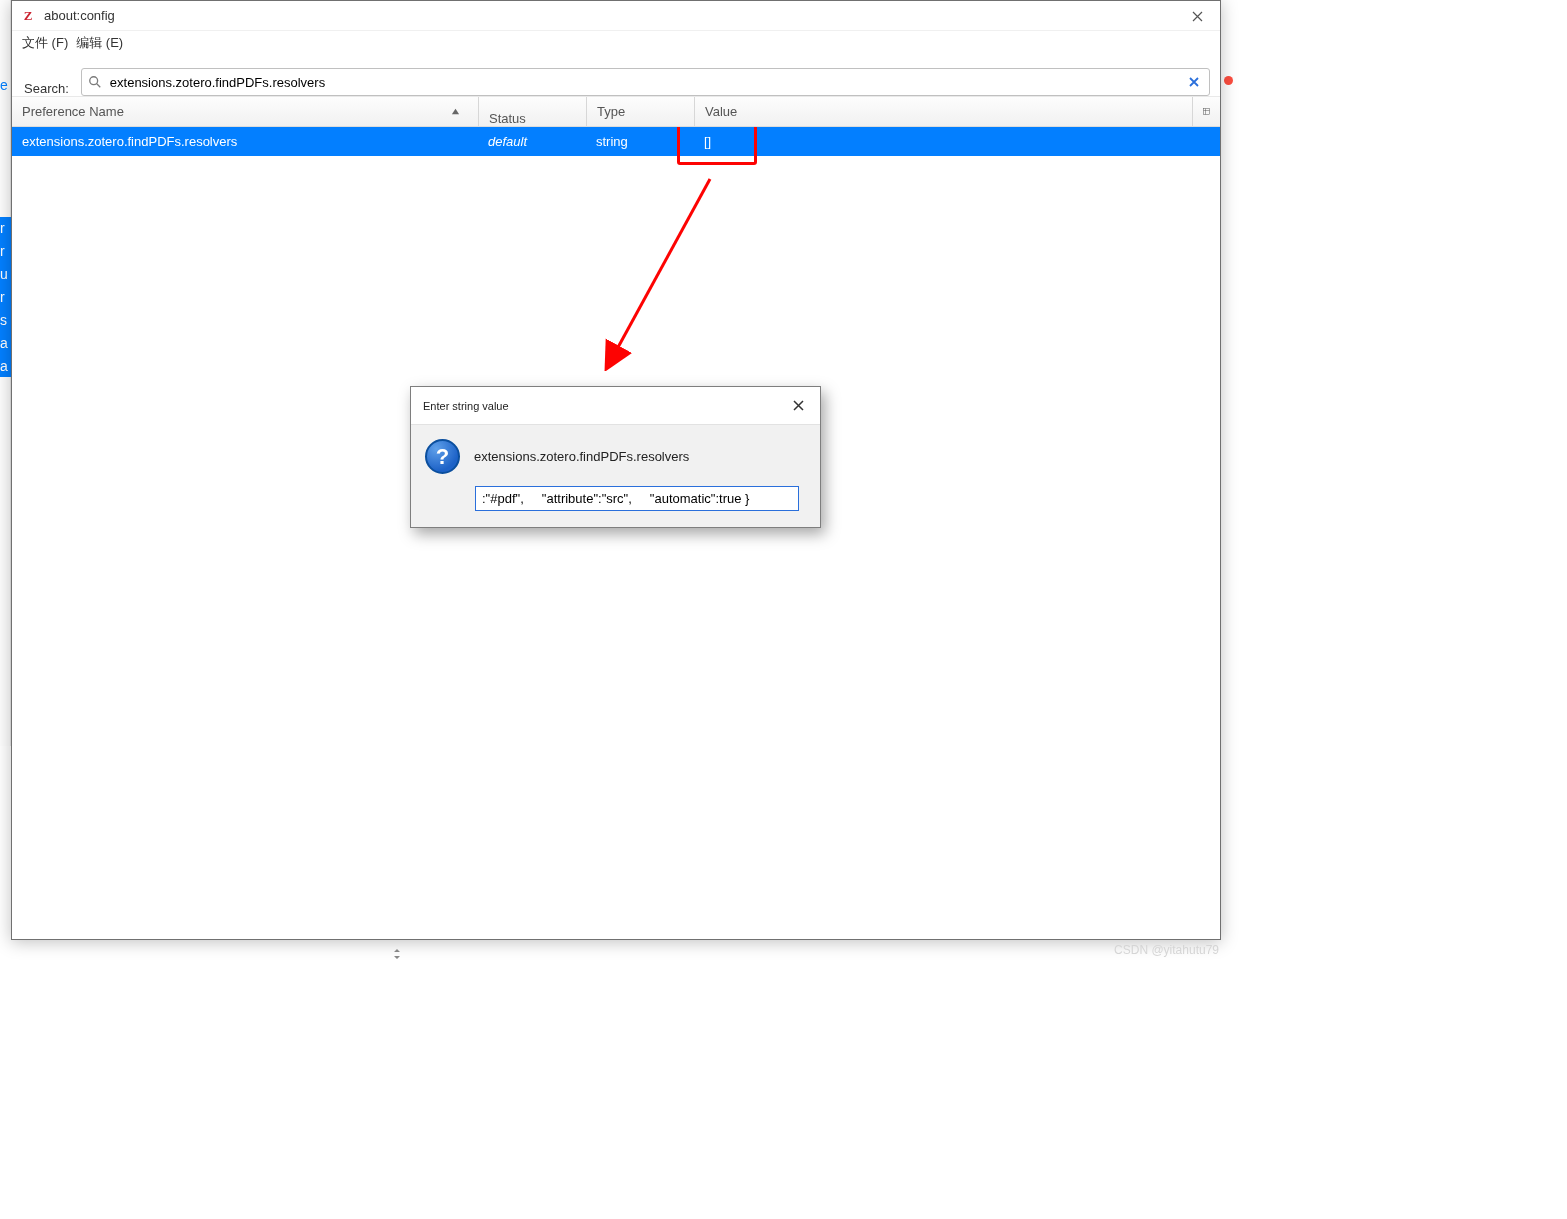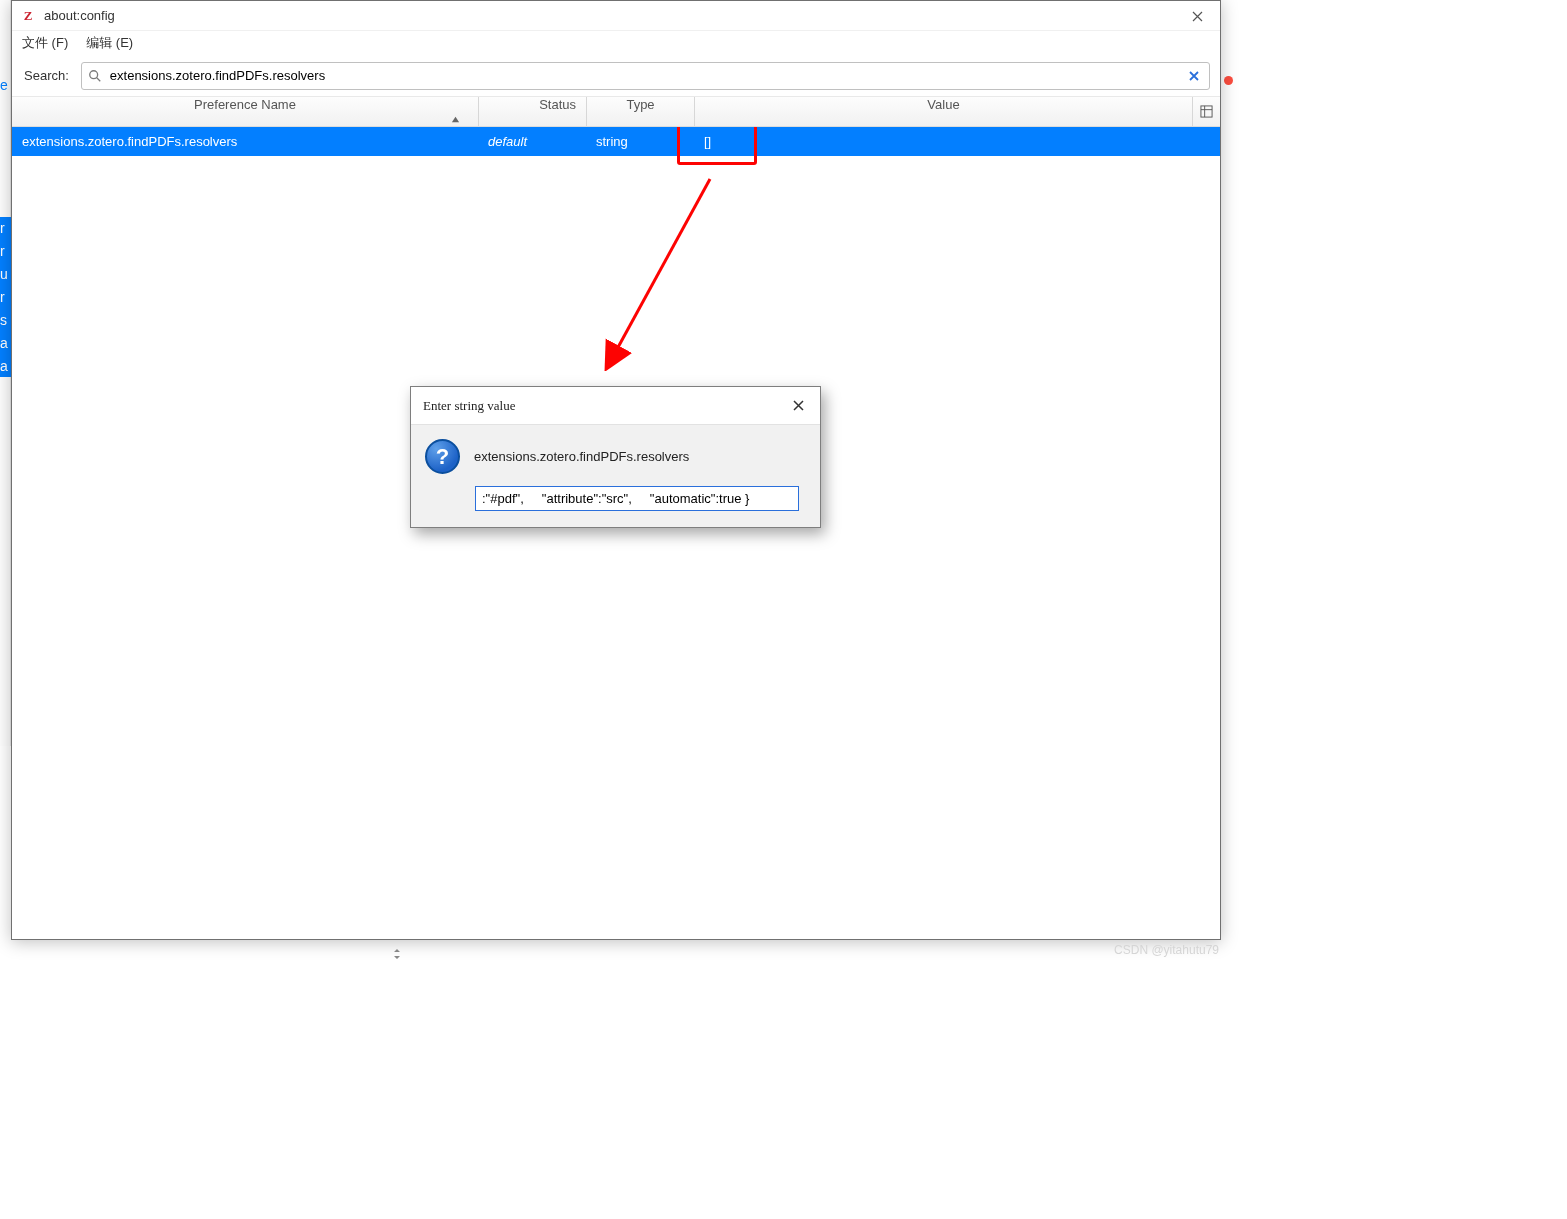--- a/index.html
+++ b/index.html
@@ -13,31 +13,31 @@
   
   .right-ghost{position:absolute;right:0;top:0;width:7px;height:746px;background:#fff;}
   .right-ghost .dot{position:absolute;right:-2px;top:76px;width:9px;height:9px;border-radius:50%;background:#fc4d3f;}
   
   .window{position:absolute;left:11px;top:0;right:10px;height:940px;background:#fff;border:1px solid #707070;box-shadow:0 2px 16px rgba(0,0,0,.25);overflow:hidden;}
   .titlebar{height:30px;background:#fff;display:flex;align-items:center;padding:0 8px;position:relative;border-bottom:1px solid #f0f0f0;}
   .zicon{width:16px;height:16px;display:inline-flex;align-items:center;justify-content:center;font:700 13px/16px Georgia,serif;color:#cb2431;margin-right:8px;}
   .titlebar-title{color:#333;}
   .titlebar-close{position:absolute;right:0;top:0;width:46px;height:30px;display:flex;align-items:center;justify-content:center;color:#555;}
   .titlebar-close svg{width:11px;height:11px;}
-  .menubar{height:24px;display:flex;align-items:center;gap:18px;padding:0 10px;color:#333;text-align:center;}
-  .searchbar{height:42px;display:flex;align-items:center;padding:0 10px;gap:8px;background:#fff;border-bottom:1px solid #e9e9e9;}
+  .menubar{height:24px;display:flex;align-items:center;gap:8px;padding:0 10px;color:#333;text-align:center;}
+  .searchbar{height:42px;display:flex;align-items:flex-end;padding:0 10px;gap:8px;background:#fff;border-bottom:1px solid #e9e9e9;}
   .searchbar-label{padding-left:2px;padding-right:4px;}
   .searchbox{flex:1;height:28px;border:1px solid #c0c0c0;border-radius:3px;display:flex;align-items:center;padding:0 6px;gap:6px;background:#fff;}
   .searchbox svg.mag{width:14px;height:14px;stroke:#7a7a7a;fill:none;stroke-width:1.5;}
   .searchbox input{flex:1;border:none;outline:none;font:inherit;background:transparent;}
   .searchbox .clear{width:18px;height:18px;display:flex;align-items:center;justify-content:center;color:#2a6fdb;cursor:pointer;}
   .searchbox .clear svg{width:10px;height:10px;}
   
   .thead{height:30px;background:linear-gradient(#fdfdfd,#f1f1f1);border-bottom:1px solid #dcdcdc;display:flex;align-items:center;color:#555;position:relative;}
-  .th{height:100%;display:flex;align-items:center;padding:0 10px;position:relative;flex-direction:column;}
+  .th{height:100%;display:flex;align-items:center;padding:0 10px;position:relative;}
   .th.name{width:466px;}
   .th.status{width:108px;border-left:1px solid #d7d7d7;align-items:flex-end;}
   .th.type{width:108px;border-left:1px solid #d7d7d7;align-items:center;}
   .th.value{flex:1;border-left:1px solid #d7d7d7;align-items:center;}
   .th .sort{margin-left:auto;margin-right:8px;}
   .th .sort svg{width:9px;height:9px;fill:#666;}
   .th.picker{width:28px;border-left:1px solid #d7d7d7;display:flex;align-items:center;justify-content:center;}
   .th.picker svg{width:13px;height:13px;fill:#555;}
   
   .tbody{height:calc(100% - 30px - 42px - 24px - 30px);overflow:auto;background:#fff;position:relative;}
@@ -47,21 +47,21 @@
   .td.status{width:108px;font-style:italic;}
   .td.type{width:108px;}
   .td.value{flex:1;position:relative;}
   
   .highlight-box{position:absolute;left:-17px;top:-16px;width:80px;height:47px;border:3px solid #fd0302;border-radius:3px;pointer-events:none;}
   
   .arrow{position:absolute;pointer-events:none;}
   
   .dialog{position:absolute;left:410px;top:386px;width:411px;background:#f1f1f1;border:1px solid #7e7e7e;box-shadow:4px 6px 14px rgba(0,0,0,.35);}
   .dlg-title{height:38px;background:#fff;display:flex;align-items:center;padding:0 12px;border-bottom:1px solid #e2e2e2;}
-  .dlg-title-text{flex:1;color:#222;font-size:13px;font-family:Liberation Serif, serif;}
+  .dlg-title-text{flex:1;color:#222;font-size:11px;}
   .dlg-close{width:20px;height:20px;display:flex;align-items:center;justify-content:center;}
   .dlg-close svg{width:11px;height:11px;stroke:#333;stroke-width:1.5;fill:none;}
   .dlg-body{padding:14px 14px 16px;}
   .dlg-row1{display:flex;align-items:center;gap:14px;}
   .qicon{width:35px;height:35px;border-radius:50%;background:radial-gradient(circle at 30% 25%,#5fa0ea 0,#1d62c7 70%);border:2px solid #0b4f9e;display:flex;align-items:center;justify-content:center;color:#fff;font:700 22px/1 Arial;}
   .dlg-pref{color:#222;}
   .dlg-input{margin:12px 0 0 50px;width:calc(100% - 57px);height:25px;border:1px solid #2a6fdb;background:#fff;padding:0 6px;font:inherit;outline:none;}
   .dlg-buttons{display:flex;gap:14px;justify-content:center;margin-top:12px;}
   .btn{height:28px;min-width:92px;border:1px solid #adadad;background:#e6e6e6;display:inline-flex;align-items:center;justify-content:center;font:inherit;cursor:pointer;}
   .btn.primary{border:1px solid #2a6fdb;background:#e7f1ff;}

